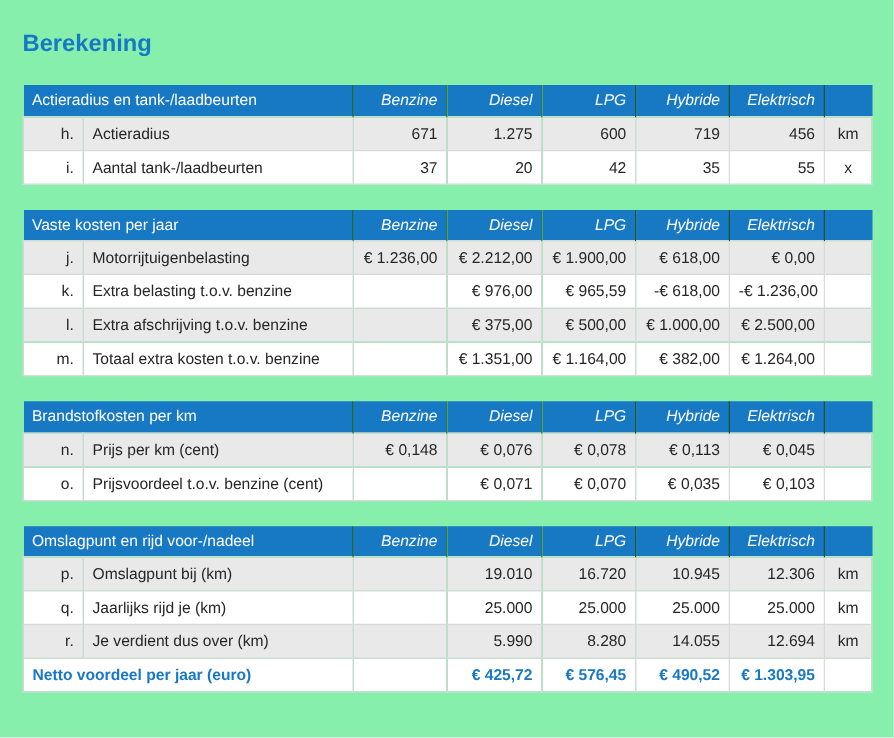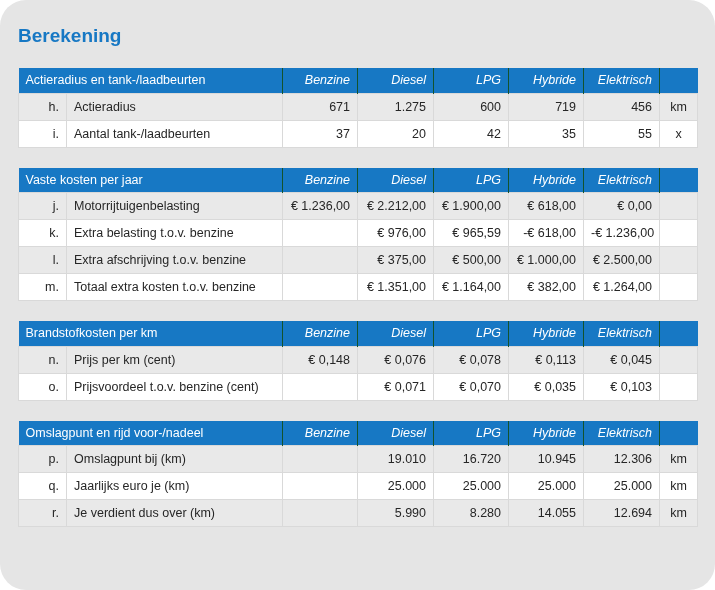--- a/index.html
+++ b/index.html
@@ -5,21 +5,21 @@
   :root{
     --accent:#1778c4;
     --row-alt:#e9e9e9;
     --border:#d9d9d9;
     --text:#262626;
     --sum:#1a1a1a;
   }
   *{box-sizing:border-box;}
   html,body{margin:0;padding:0;background:#ffffff;}
   body{font-family:"Liberation Sans", sans-serif;color:var(--text);}
-  .page{width:715px;height:590px;padding:20px 20px 0 18px;background:#e5e5e5;overflow:hidden;border-radius:26px;}
+  .page{width:715px;height:590px;padding:20px 20px 0 18px;background:#86efac;overflow:hidden;}
   h1.title{margin:5px 0 21px 0;font-size:19px;line-height:22px;font-weight:bold;color:var(--accent);}
   table.calc{border-collapse:collapse;table-layout:fixed;width:679px;font-size:12.5px;margin:0 0 20px 0;}
   table.calc th{
     background:var(--accent);color:#ffffff;font-weight:normal;height:25px;
     padding:0 7px;border:none;border-right:1px solid #14532d;overflow:hidden;white-space:nowrap;
   }
   table.calc th:last-child{border-right:none;}
   table.calc th.ttl{text-align:left;padding-left:7px;}
   table.calc th.col{text-align:right;font-style:italic;}
   table.calc td{
@@ -224,34 +224,43 @@
             <td class="lbl">Omslagpunt bij (km)</td>
             <td class="val"></td>
             <td class="val">19.010</td>
             <td class="val">16.720</td>
             <td class="val">10.945</td>
             <td class="val">12.306</td>
             <td class="unit">km</td>
           </tr>
           <tr>
             <td class="ltr">q.</td>
-            <td class="lbl">Jaarlijks euro je (km)</td>
+            <td class="lbl">Jaarlijks rijd je (km)</td>
             <td class="val"></td>
             <td class="val">25.000</td>
             <td class="val">25.000</td>
             <td class="val">25.000</td>
             <td class="val">25.000</td>
             <td class="unit">km</td>
           </tr>
           <tr class="alt">
             <td class="ltr">r.</td>
             <td class="lbl">Je verdient dus over (km)</td>
             <td class="val"></td>
             <td class="val">5.990</td>
             <td class="val">8.280</td>
             <td class="val">14.055</td>
             <td class="val">12.694</td>
             <td class="unit">km</td>
           </tr>
+          <tr class="total">
+            <td class="total-lbl" colspan="2">Netto voordeel per jaar (euro)</td>
+            <td class="val"></td>
+            <td class="val">€ 425,72</td>
+            <td class="val">€ 576,45</td>
+            <td class="val">€ 490,52</td>
+            <td class="val">€ 1.303,95</td>
+            <td class="unit"></td>
+          </tr>
         </tbody>
       </table>
     </div>
 </div>
 
 </body></html>

